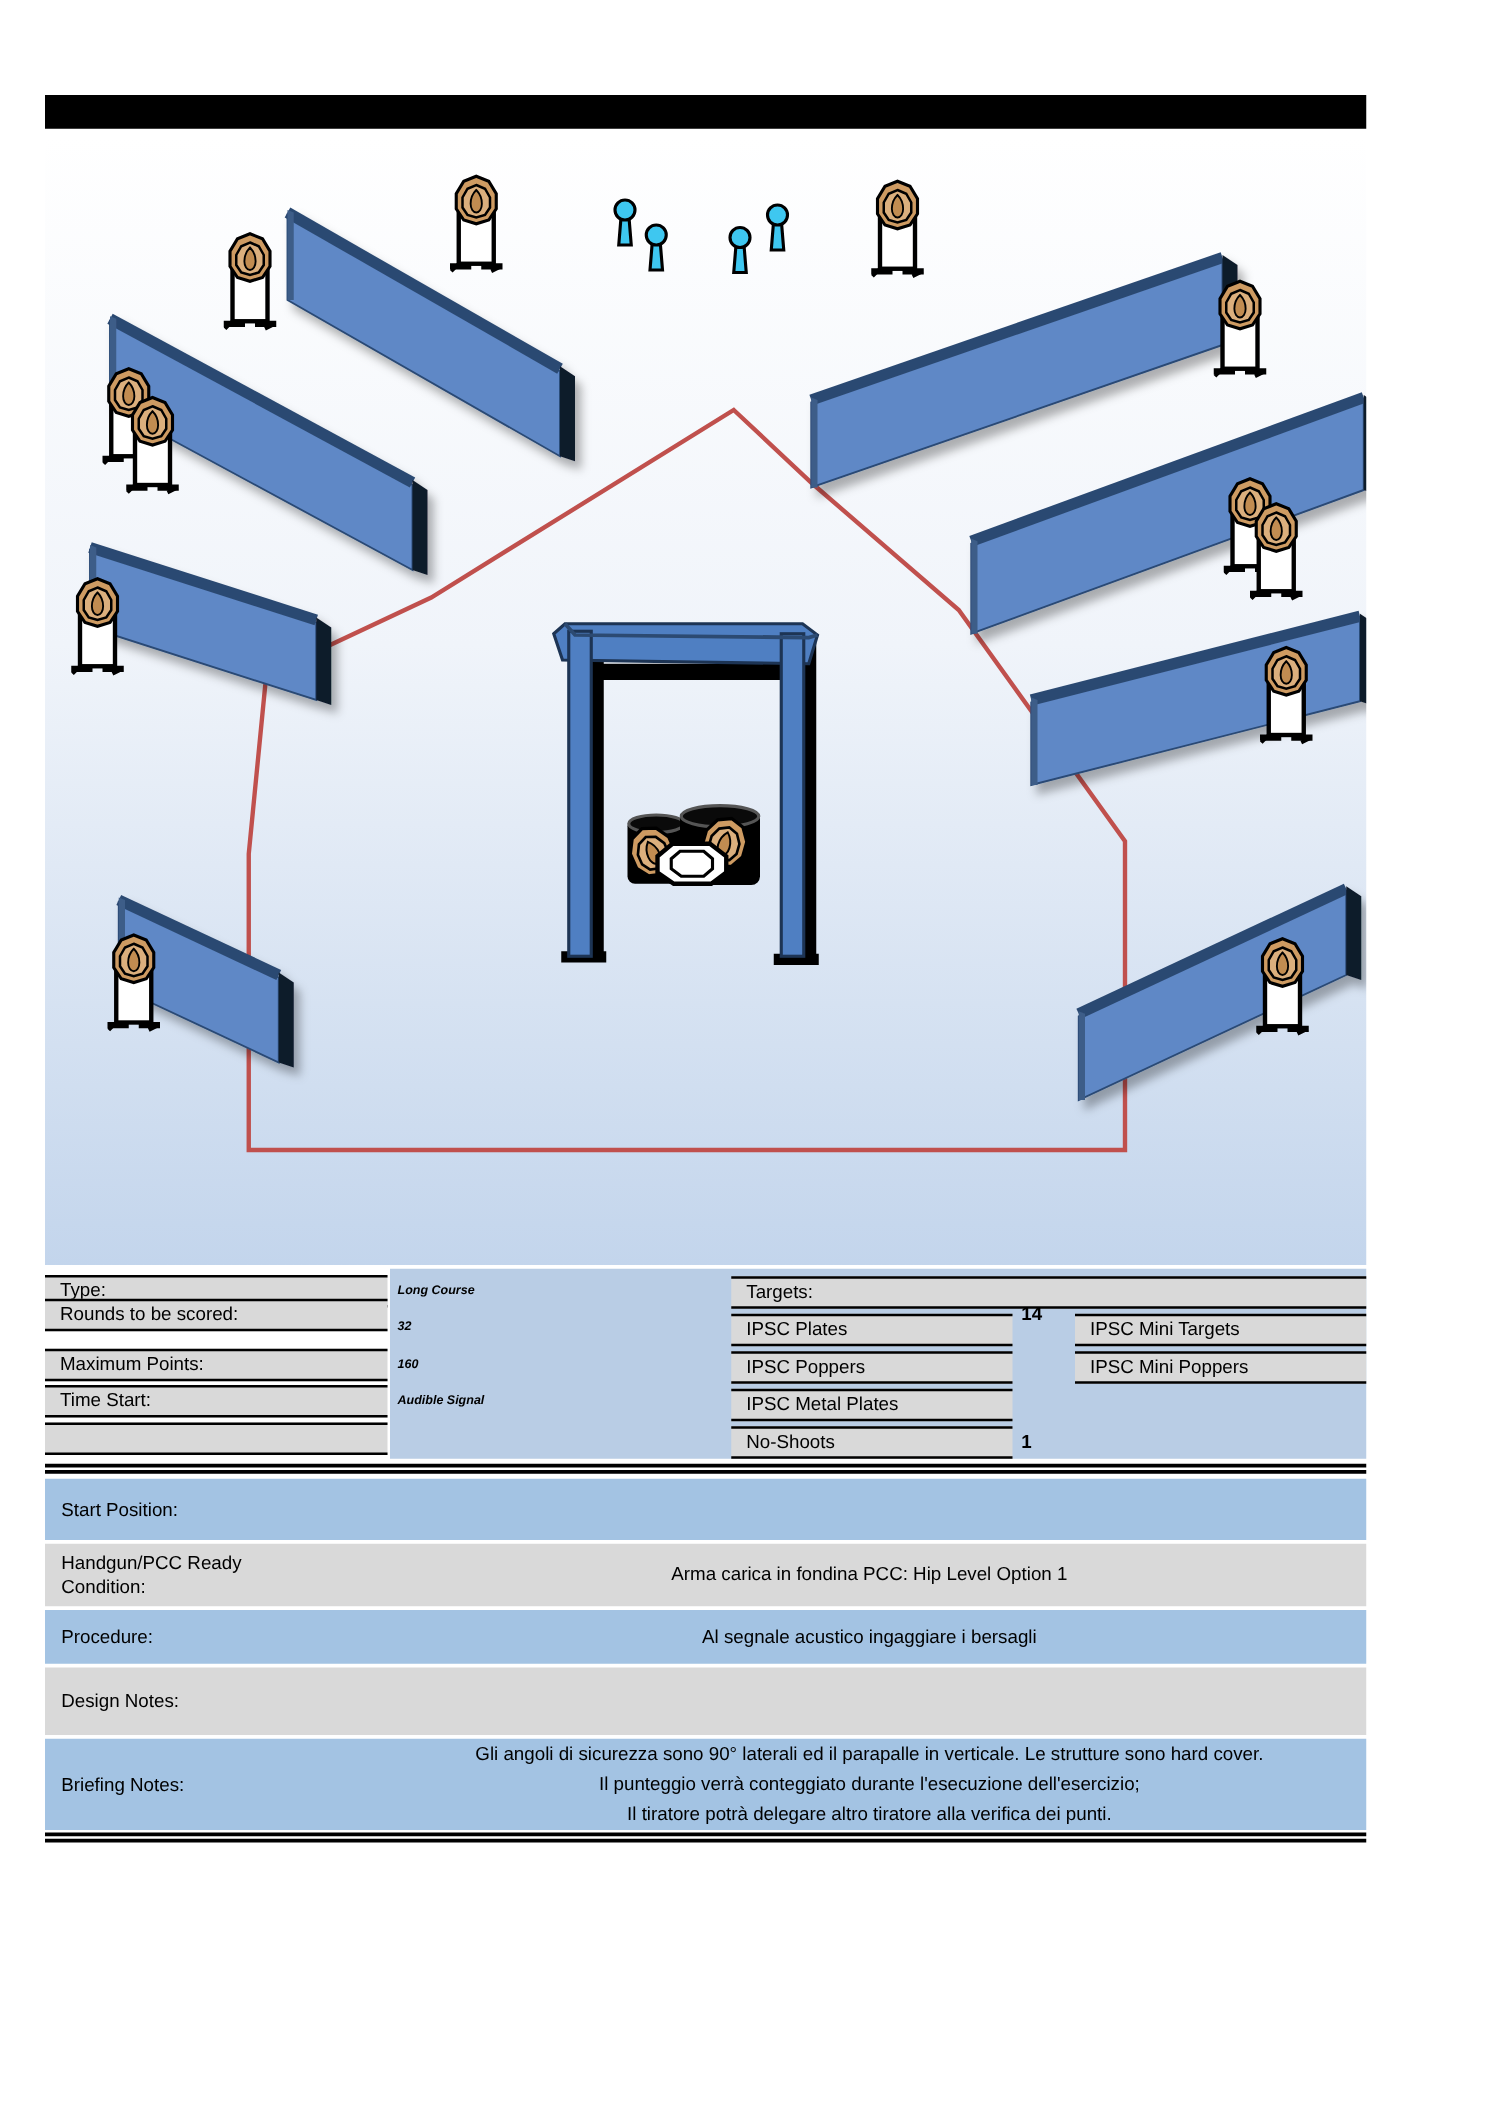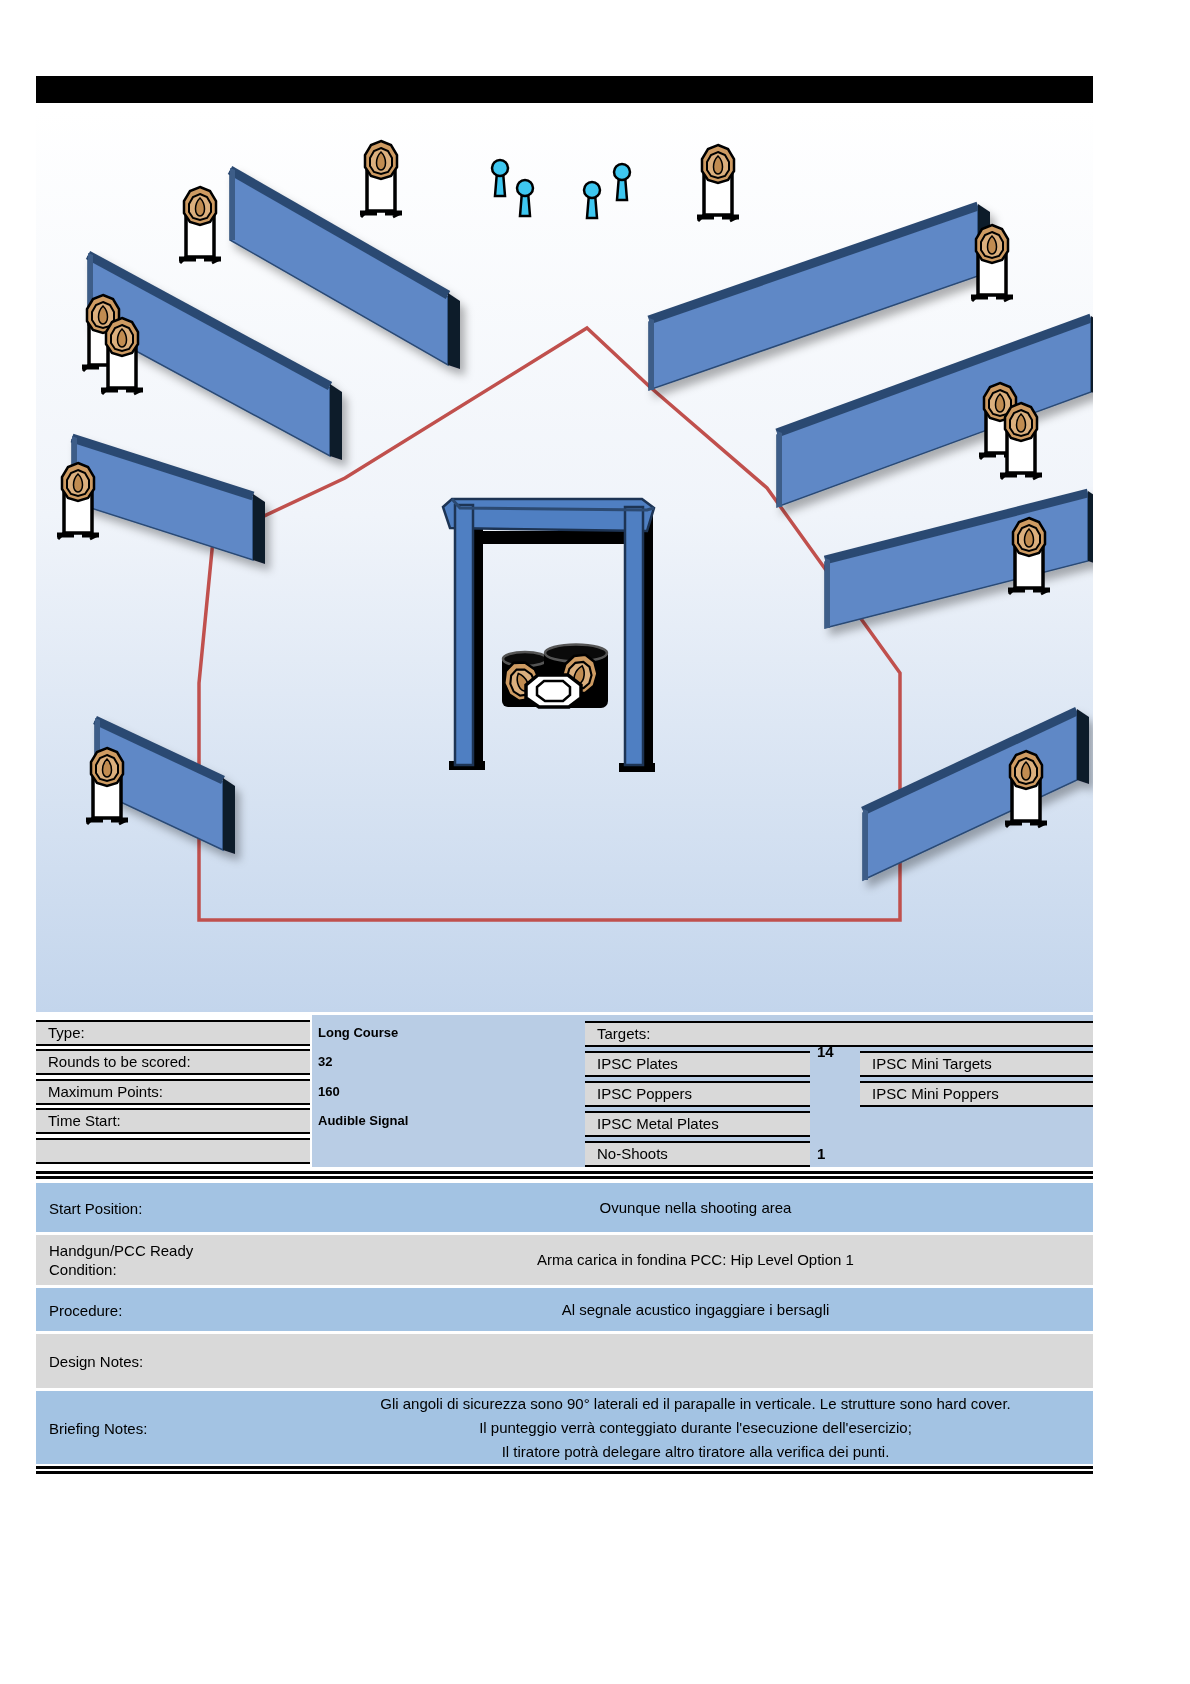--- a/index.html
+++ b/index.html
@@ -7,21 +7,21 @@
         font-family:"Liberation Sans",sans-serif;color:#000000;overflow:hidden;}
   .topbar{position:absolute;left:36px;top:76px;width:1119px;height:27px;background:#000;}
   .diagram{position:absolute;left:36px;top:110px;width:1119px;height:902px;}
   .diagram svg{display:block;}
 
   
   .info{position:absolute;left:36px;top:1015px;width:1119px;height:152px;}
   .info .bluecol{position:absolute;left:276px;top:0;width:843px;height:152px;background:#b9cde5;}
   .cell{position:absolute;height:26px;background:#d9d9d9;border-top:2px solid #000;border-bottom:2px solid #000;
         box-sizing:border-box;font-size:15px;line-height:22px;padding-left:12px;white-space:nowrap;}
-  .val{position:absolute;height:26px;font-size:13px;line-height:26px;font-weight:bold;white-space:nowrap;}
+  .val{position:absolute;height:26px;font-size:10px;line-height:26px;font-weight:bold;white-space:nowrap;font-style:italic;}
   .cnt{position:absolute;width:40px;height:26px;font-size:15px;line-height:26px;font-weight:bold;text-align:left;}
 
   
   .hline{position:absolute;left:36px;width:1119px;height:3px;background:#000;}
 
   
   .sect{position:absolute;left:36px;width:1119px;box-sizing:border-box;}
   .sect.blue{background:#a3c3e3;}
   .sect.gray{background:#d9d9d9;}
   .sect .lbl{position:absolute;left:13px;top:50%;transform:translateY(-50%);
@@ -171,21 +171,21 @@
           <use transform="translate(556,80)" href="#popper" xlink:href="#popper"></use>
           <use transform="translate(586,62)" href="#popper" xlink:href="#popper"></use>
         </g>
     </svg>
   </div>
 
   <div class="info">
     <div class="bluecol"></div>
 
     <div class="cell" style="left:0;top:5px;width:274px">Type:</div>
-    <div class="cell" style="left:0;top:34px;width:274px">Rounds to be scored:</div>
+    <div class="cell" style="left:0;top:24px;width:274px">Rounds to be scored:</div>
     <div class="cell" style="left:0;top:64px;width:274px">Maximum Points:</div>
     <div class="cell" style="left:0;top:93px;width:274px">Time Start:</div>
     <div class="cell" style="left:0;top:123px;width:274px"></div>
 
     <div class="val" style="left:282px;top:5px;width:260px">Long Course</div>
     <div class="val" style="left:282px;top:34px;width:260px">32</div>
     <div class="val" style="left:282px;top:64px;width:260px">160</div>
     <div class="val" style="left:282px;top:93px;width:260px">Audible Signal</div>
 
     <div class="cell" style="left:549px;top:6px;width:570px">Targets:</div>
@@ -202,21 +202,20 @@
 
     <div class="cell" style="left:549px;top:126px;width:225px">No-Shoots</div>
     <div class="cnt" style="left:781px;top:126px">1</div>
   </div>
 
   <div class="hline" style="top:1171px"></div>
   <div class="hline" style="top:1176px"></div>
 
   <div class="sect blue" style="top:1183px;height:49px">
     <div class="lbl">Start Position:</div>
-    <div class="txt">Ovunque nella shooting area</div>
   </div>
 
   <div class="sect gray" style="top:1235px;height:50px">
     <div class="lbl">Handgun/PCC Ready Condition:</div>
     <div class="txt">Arma carica in fondina PCC: Hip Level Option 1</div>
   </div>
 
   <div class="sect blue" style="top:1288px;height:43px">
     <div class="lbl">Procedure:</div>
     <div class="txt">Al segnale acustico ingaggiare i bersagli</div>

